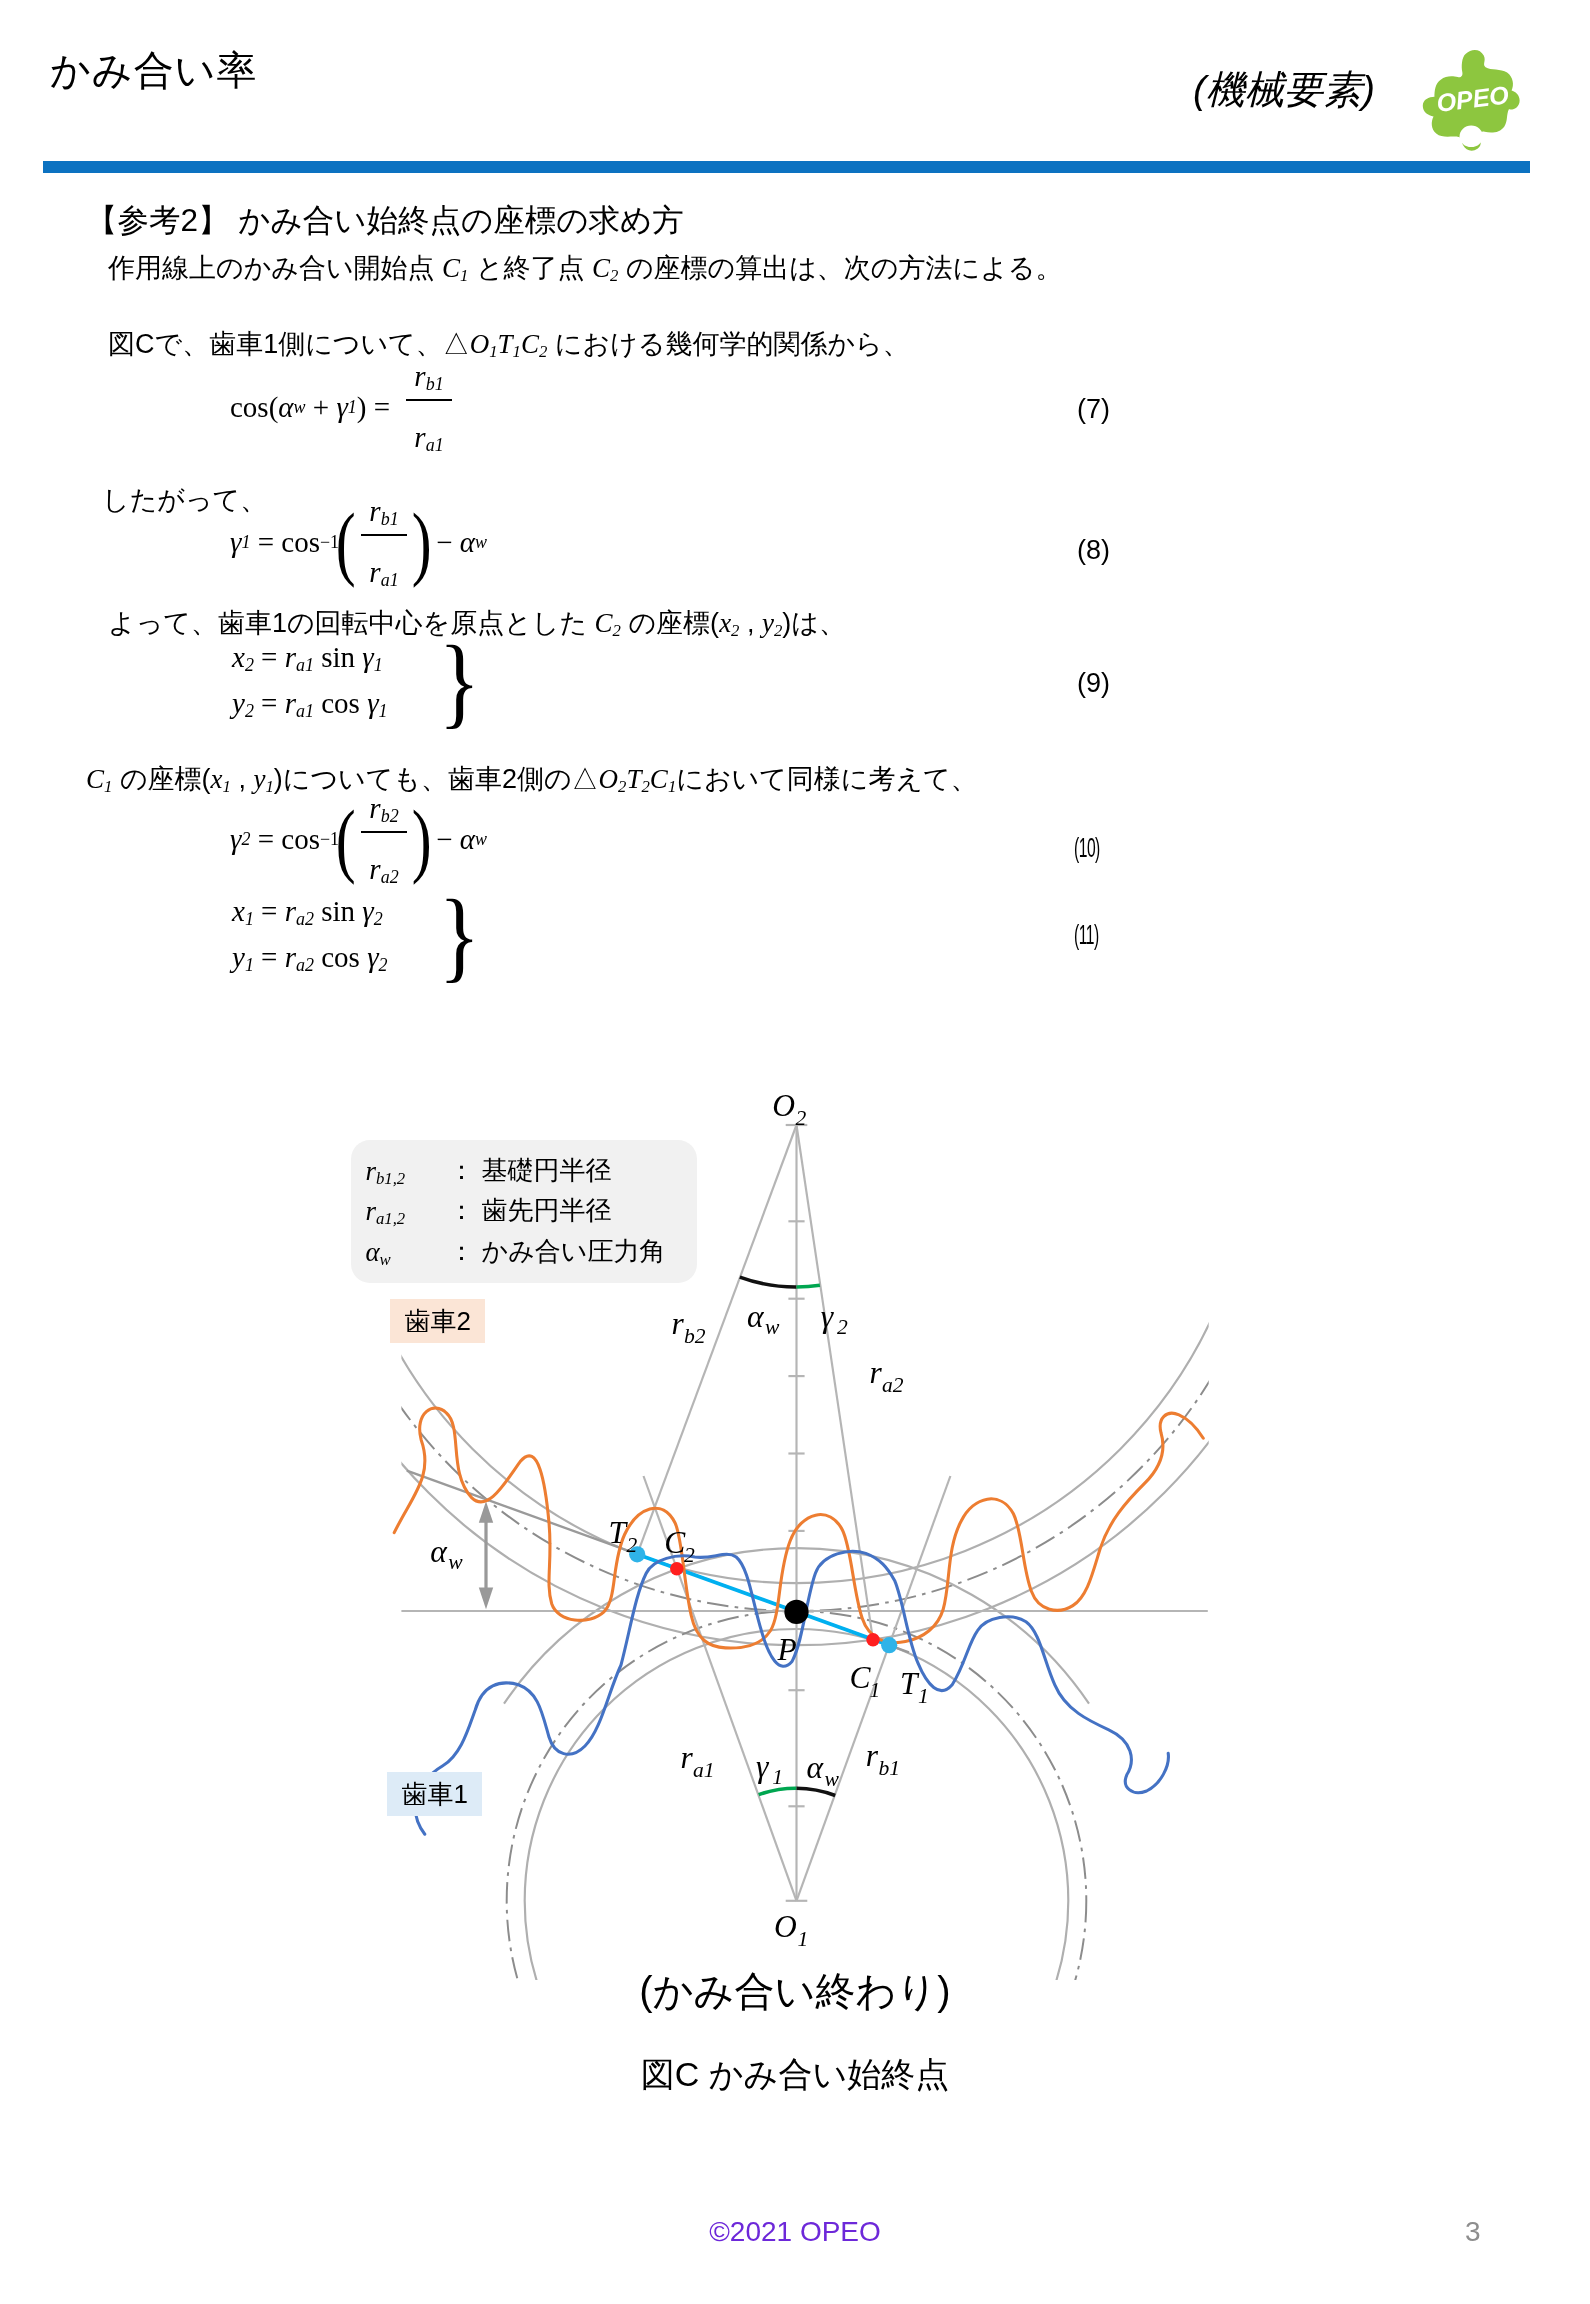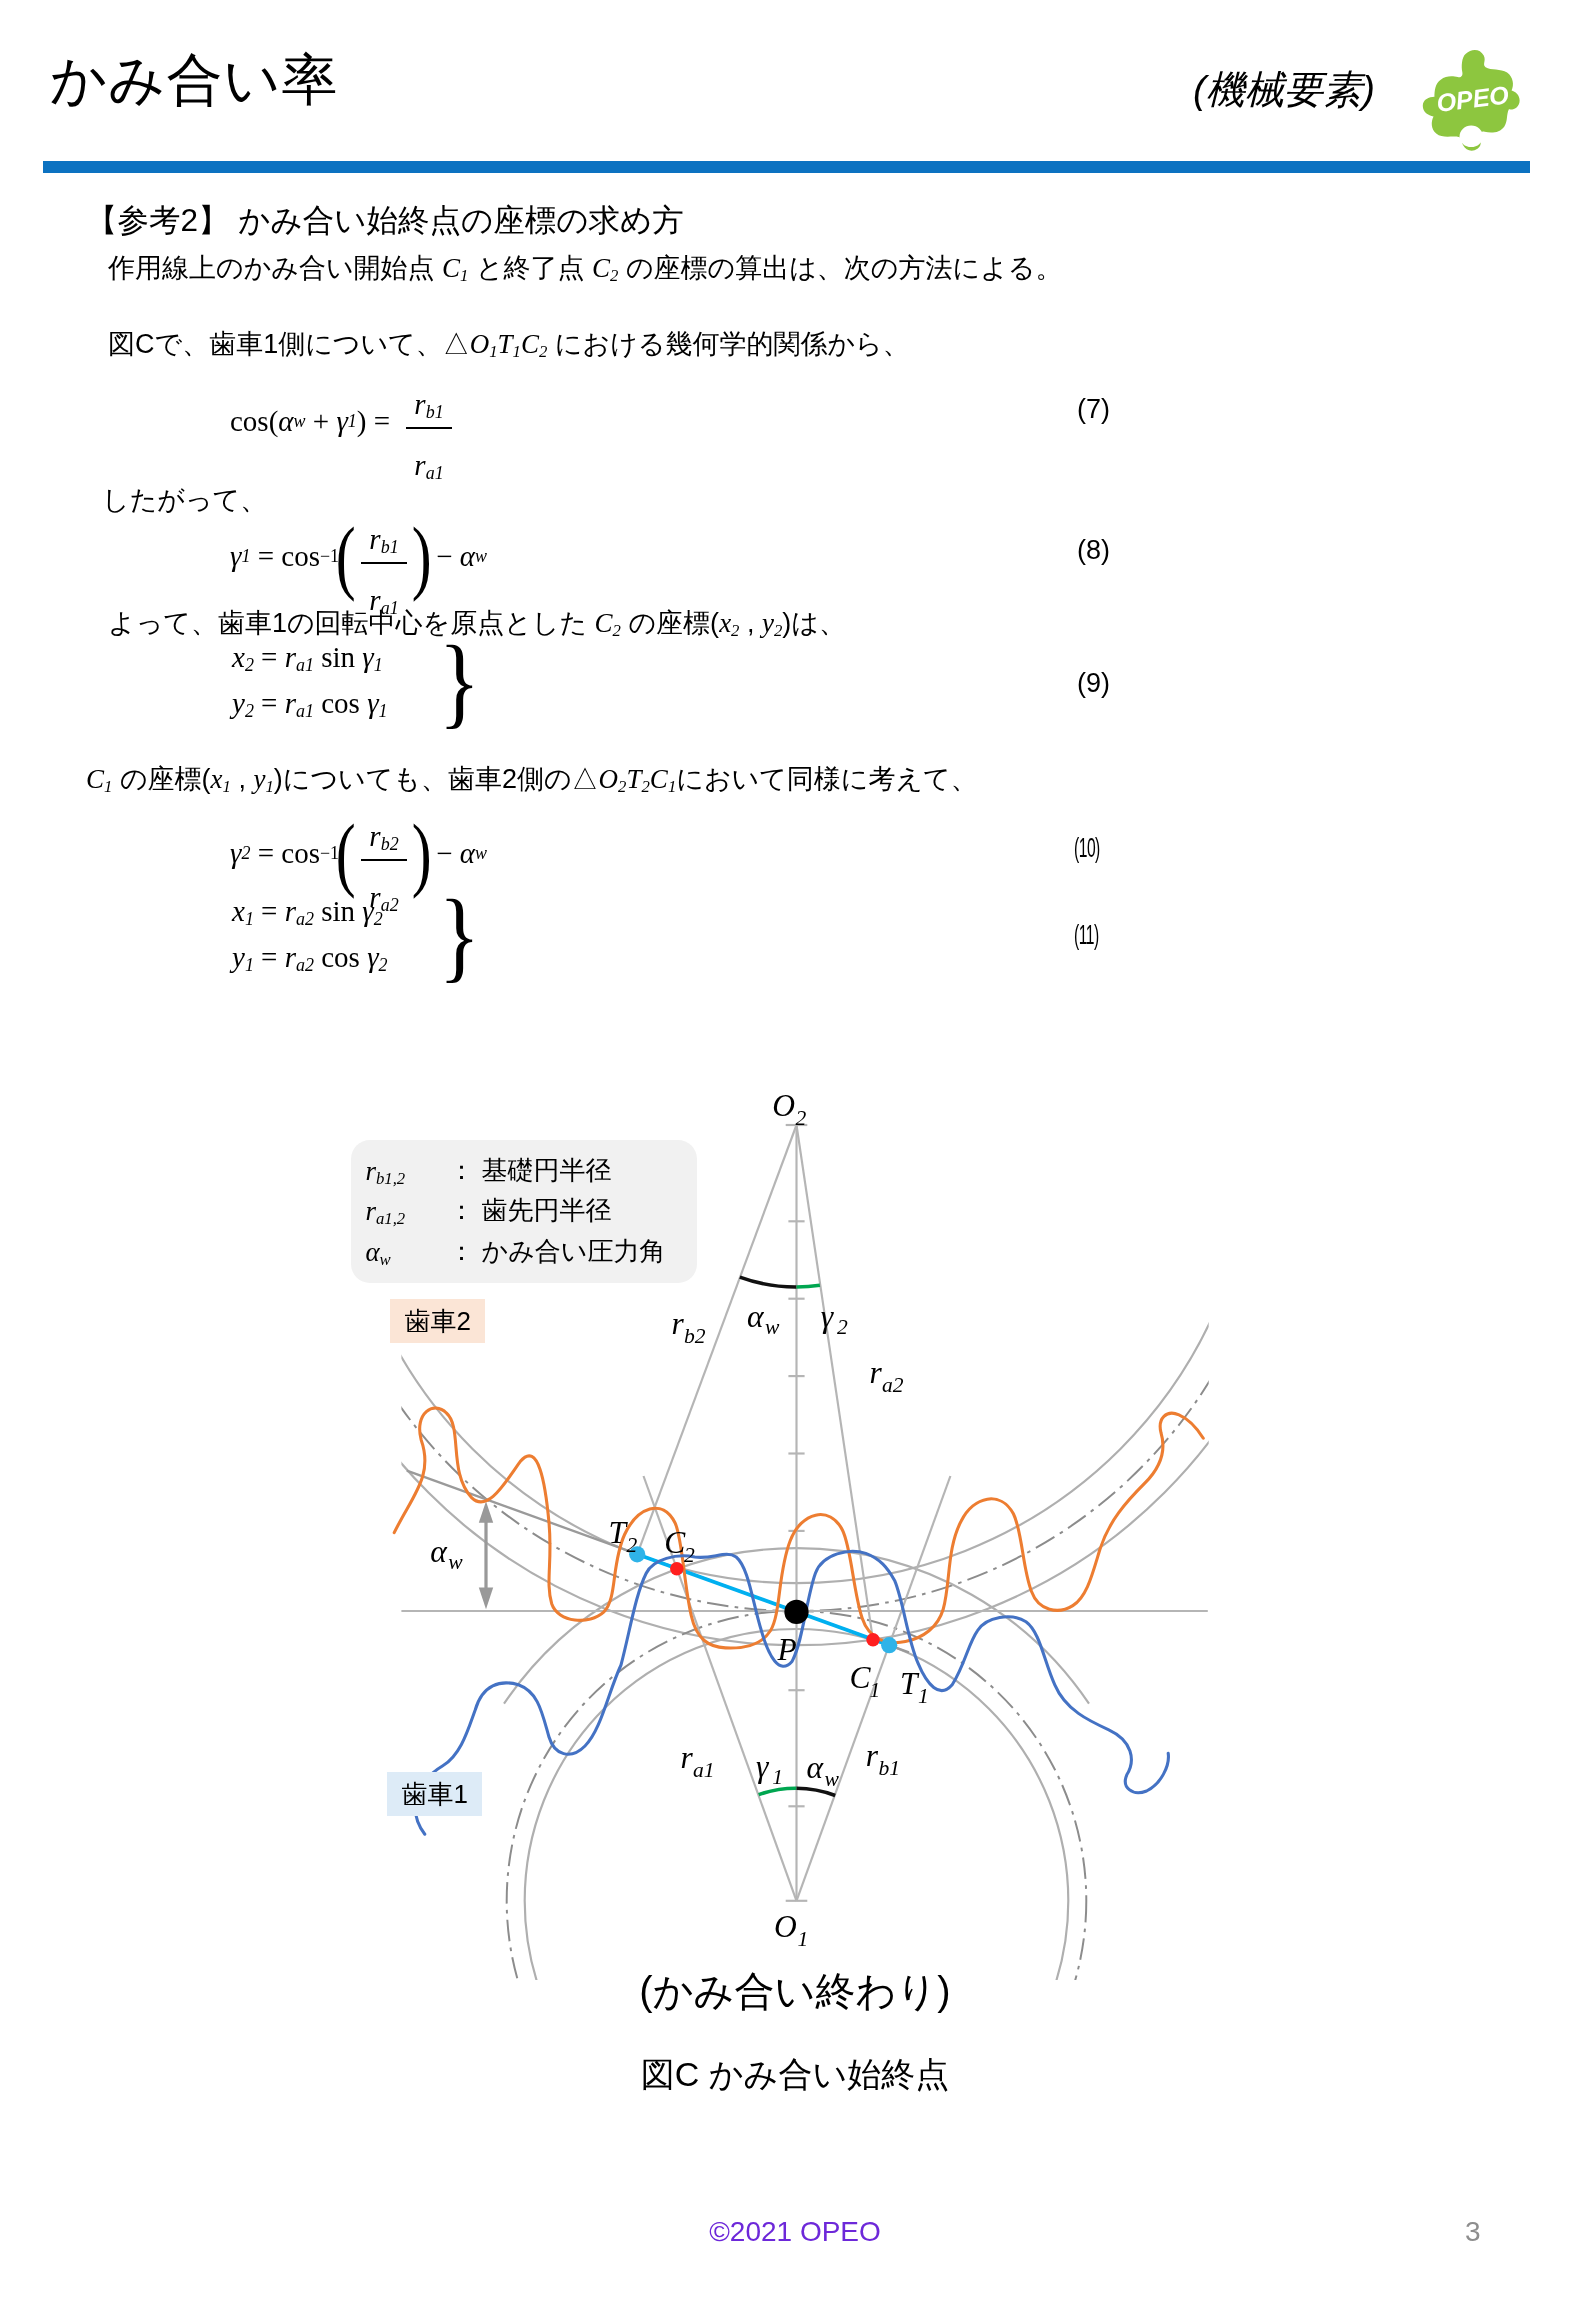--- a/index.html
+++ b/index.html
@@ -1,33 +1,33 @@
 <!DOCTYPE html>
 <html style="font-size:14.4px"><head>
 <meta charset="utf-8">
 <style>
   html,body{margin:0;padding:0;background:#fff;}
   .page{position:relative;width:1590px;height:2304px;background:#ffffff;
         font-family:"Liberation Sans",sans-serif;color:#000;overflow:hidden;}
   .abs{position:absolute;}
   
-  .title{left:50px;top:43px;font-size:56px;letter-spacing:0.9px;}
+  .title{left:50px;top:43px;font-size:40px;letter-spacing:0.9px;}
   .category{left:1193px;top:63px;font-size:39px;font-style:italic;}
   .rule{left:43px;top:161px;width:1487px;height:11.7px;background:#0C72C1;}
   .logo{left:1419px;top:43px;width:108px;height:113px;}
   
   .jp{font-size:27px;white-space:nowrap;}
   .heading{left:86px;top:200px;font-size:31.5px;}
   .mv{font-family:"Liberation Serif",serif;font-style:italic;}
   .mr{font-family:"Liberation Serif",serif;font-style:normal;white-space:pre;}
   sub{font-family:"Liberation Serif",serif;font-style:italic;font-size:.62em;vertical-align:-0.25em;}
   sup{font-family:"Liberation Serif",serif;font-style:normal;font-size:.62em;vertical-align:0.5em;}
   .eq{position:absolute;display:flex;align-items:center;font-size:29px;white-space:nowrap;}
   .frac{display:inline-flex;flex-direction:column;align-items:center;margin:0 9px;}
-  .frac .num{border-bottom:2.3px solid #000;padding:1.8px 8px 3.6px;margin-top:28px;}
+  .frac .num{border-bottom:2.3px solid #000;padding:1.8px 8px 3.6px;}
   .frac .den{padding:20px 8px 0;}
   .bigp{font-family:"Liberation Serif",serif;font-size:83px;font-weight:300;line-height:.85;
         transform:scaleX(.72);display:inline-block;margin:0 -7.2px;}
   .sysrows{display:flex;flex-direction:column;gap:10.8px;}
   .brace{font-family:"Liberation Serif",serif;font-size:101px;font-weight:300;margin-left:47px;
          transform:scaleX(.85);line-height:.8;}
   .tag{position:absolute;font-size:27px;}
   .cond{display:inline-block;transform:scaleX(.58);transform-origin:left center;letter-spacing:-0.9px;}
   
   .legend{left:351px;top:1140px;width:317px;background:#F1F1F1;padding:10.8px 14.4px;

